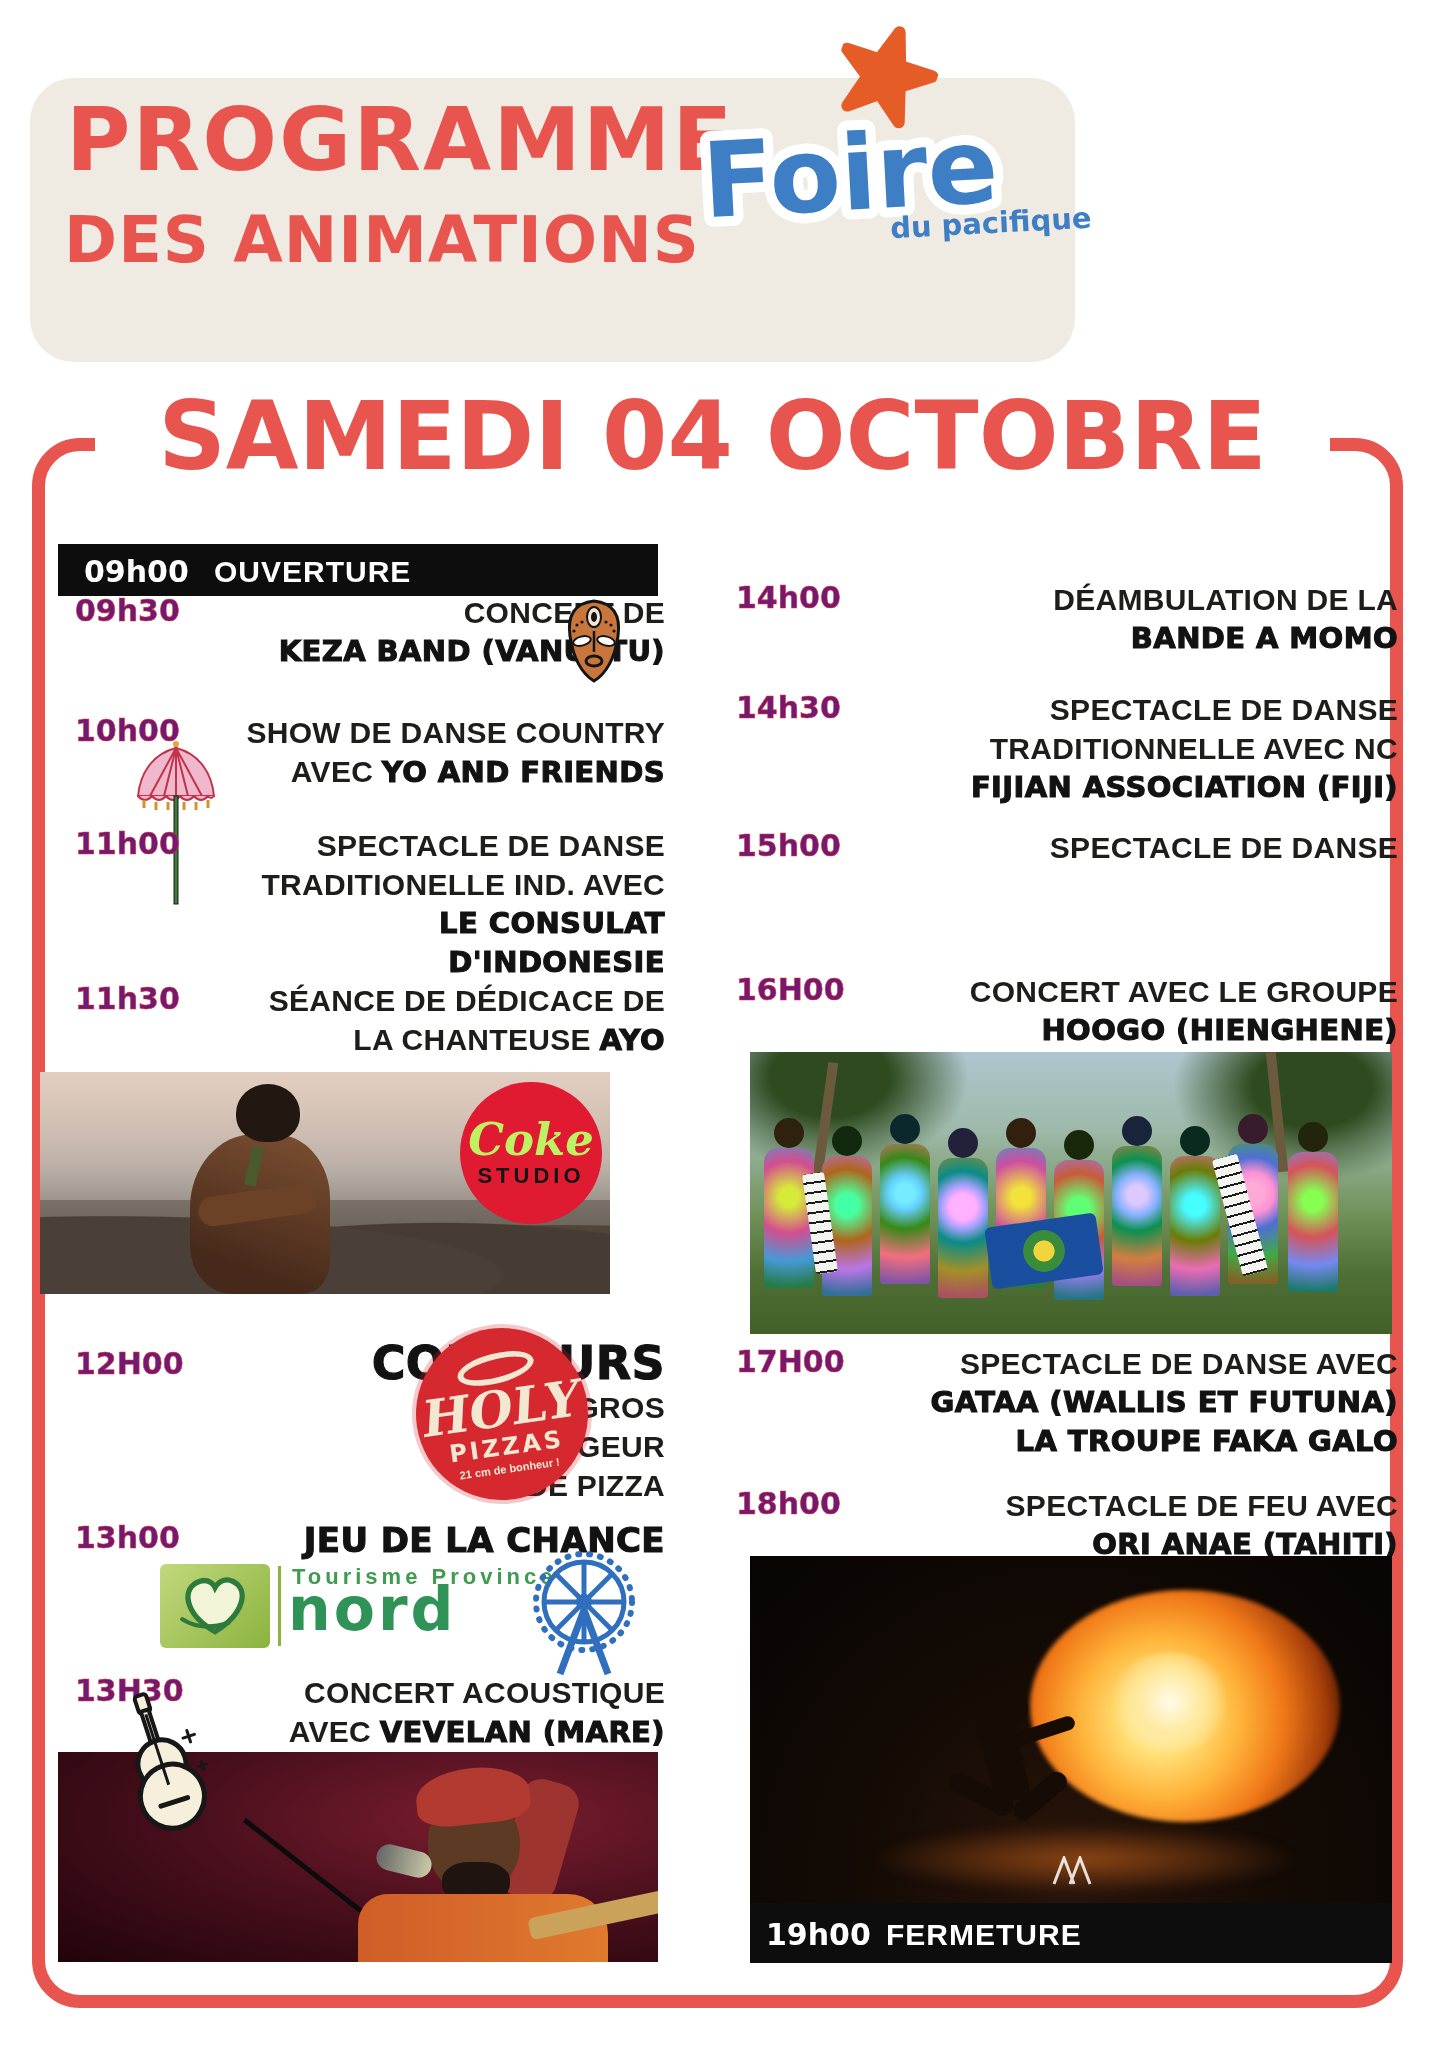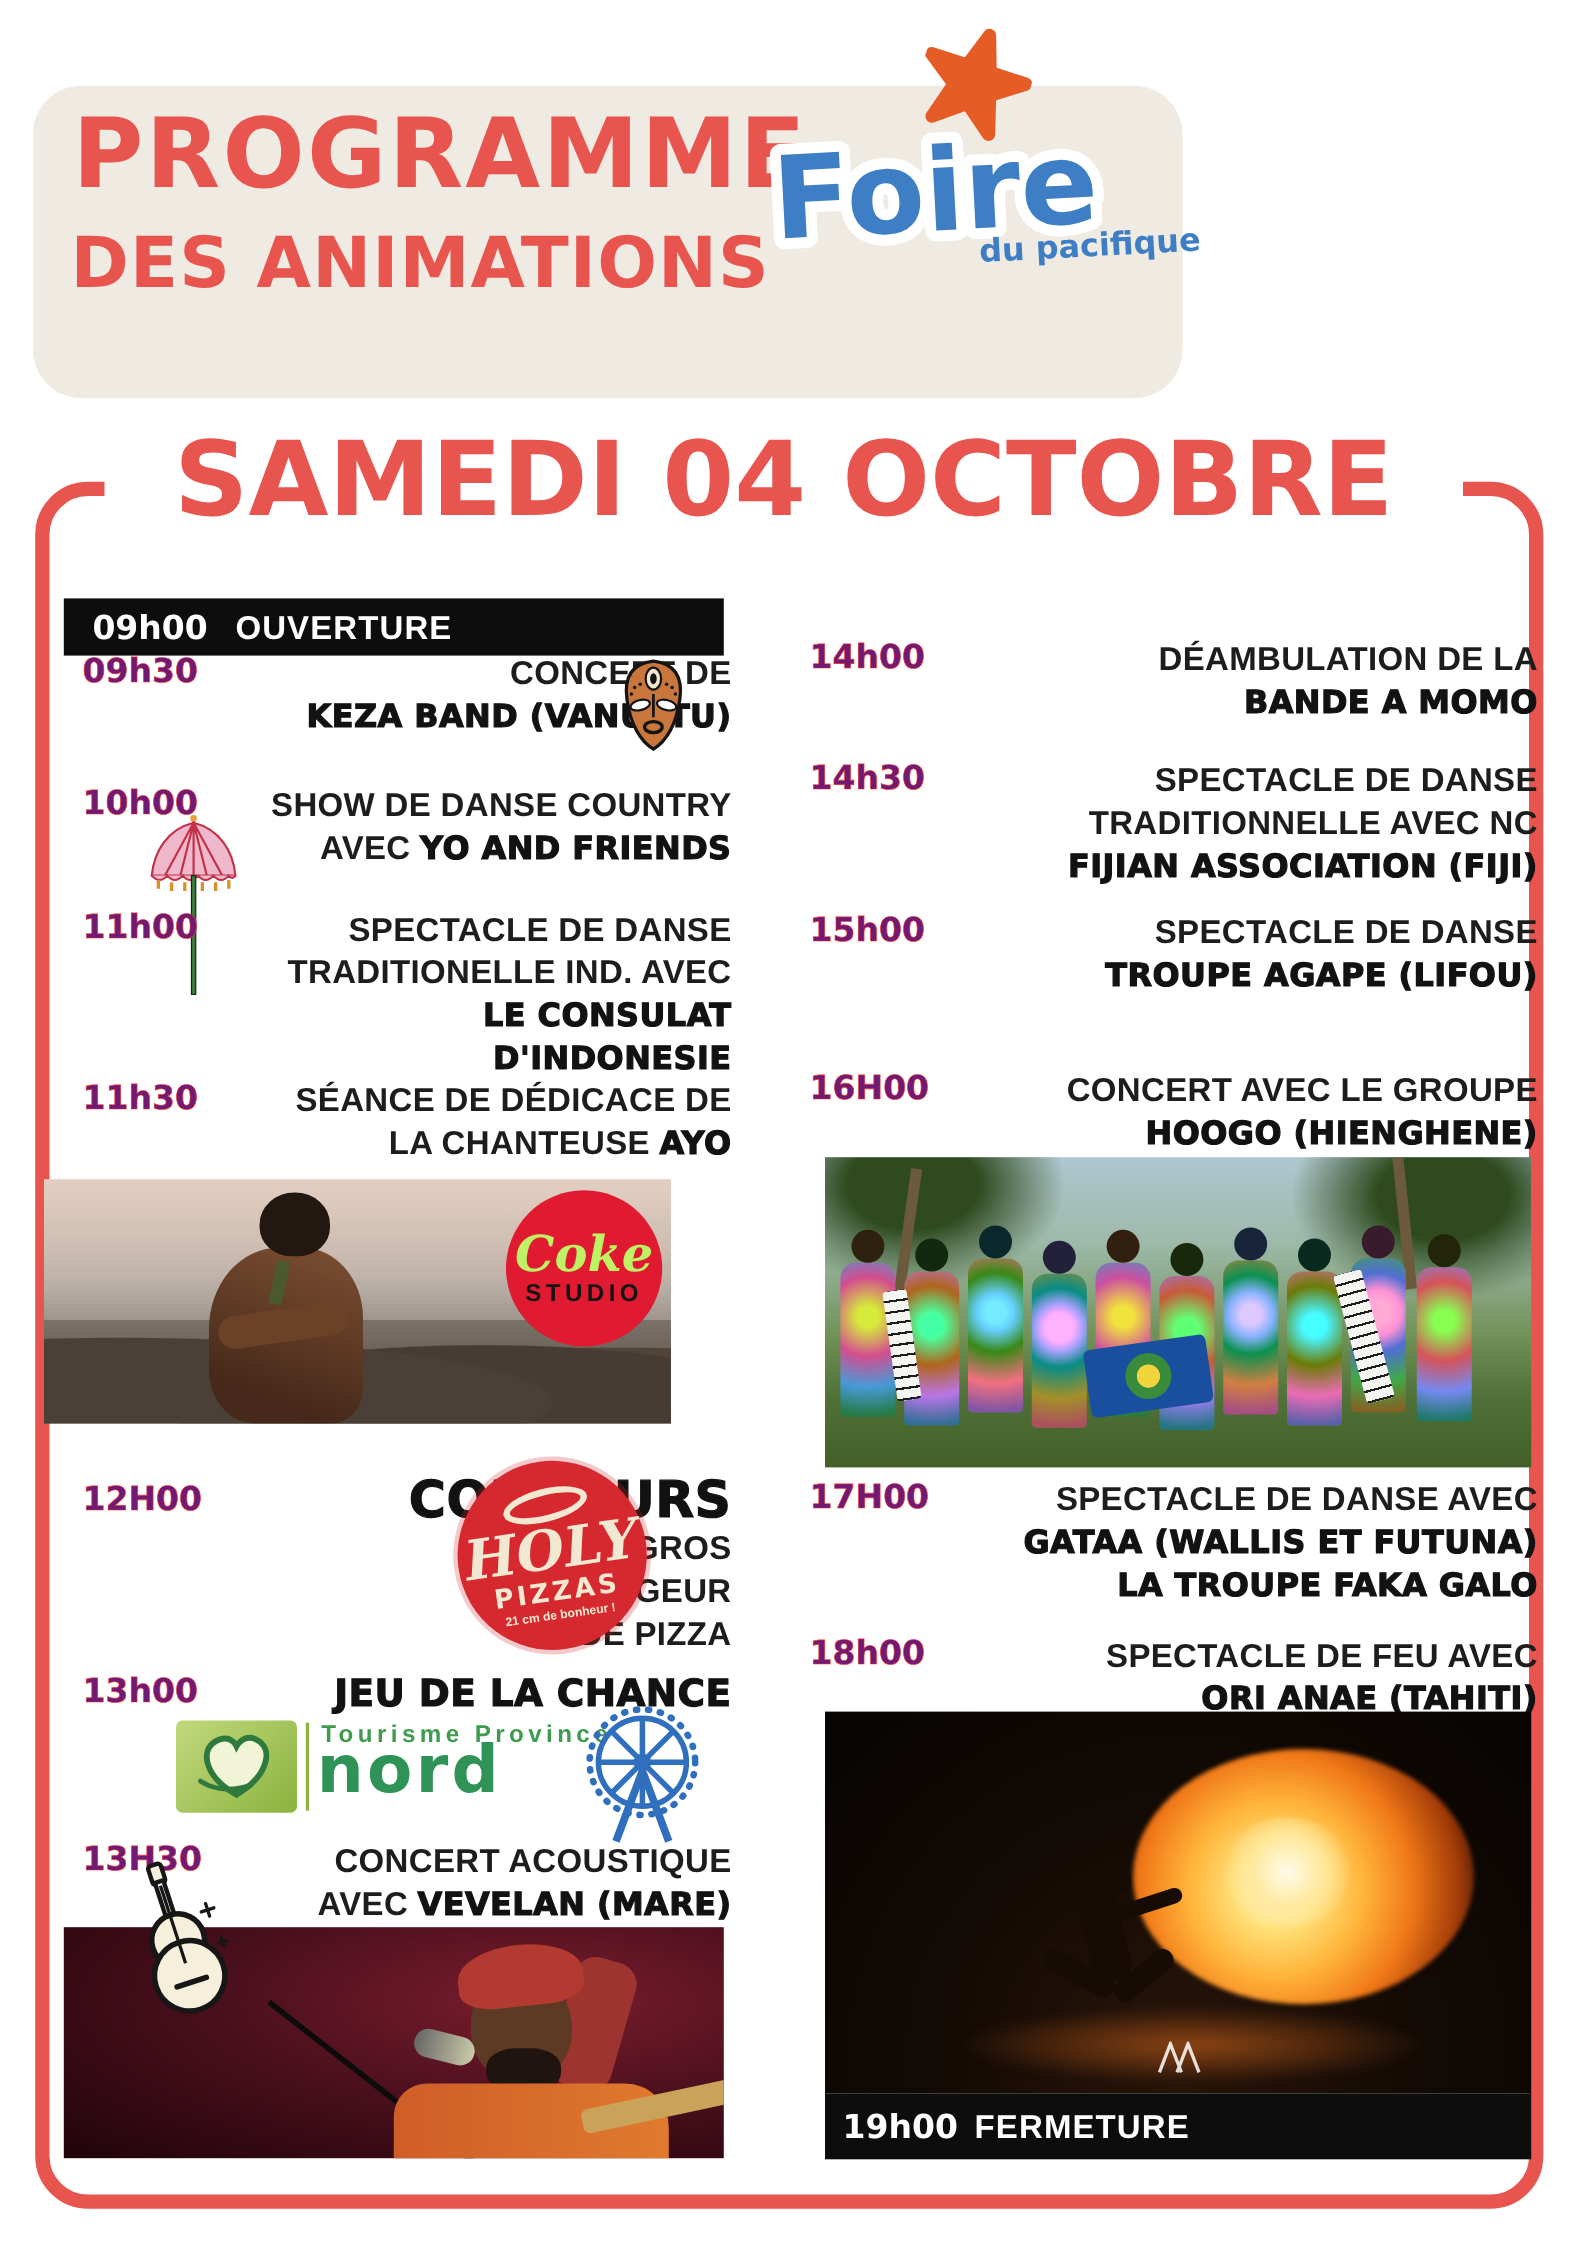--- a/index.html
+++ b/index.html
@@ -327,21 +327,20 @@
       <div class="pl">SPECTACLE DE DANSE</div>
       <div class="pl">TRADITIONNELLE AVEC NC</div>
       <div class="fy">FIJIAN ASSOCIATION (FIJI)</div>
     </div>
   </div>
 
   <div class="srow" style="top:828px;">
     <span class="t rt">15h00</span>
     <div class="lines rl">
       <div class="pl">SPECTACLE DE DANSE</div>
-      <div class="fy">TROUPE AGAPE (LIFOU)</div>
     </div>
   </div>
 
   <div class="srow" style="top:972px;">
     <span class="t rt">16H00</span>
     <div class="lines rl">
       <div class="pl">CONCERT AVEC LE GROUPE</div>
       <div class="fy">HOOGO (HIENGHENE)</div>
     </div>
   </div>

